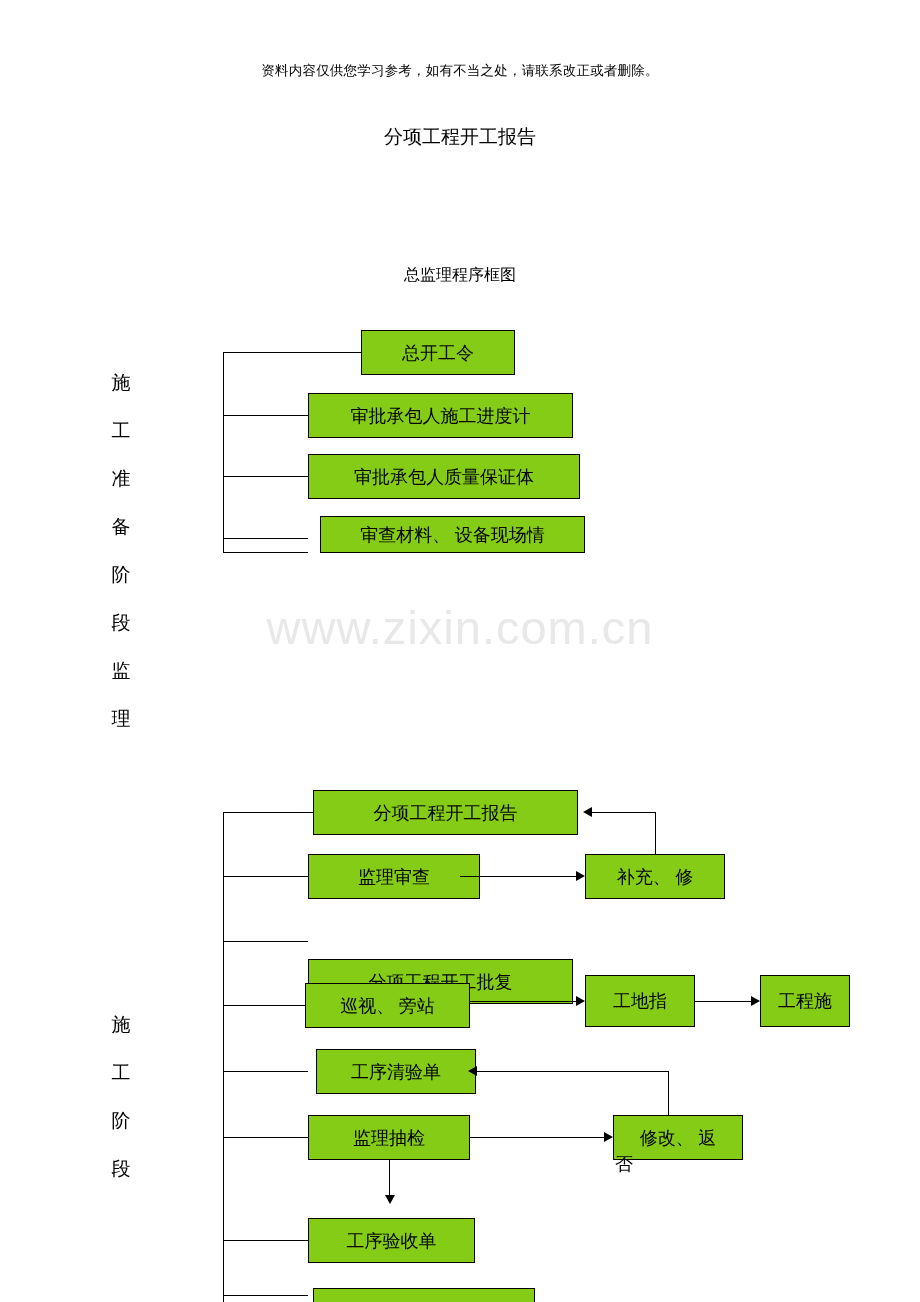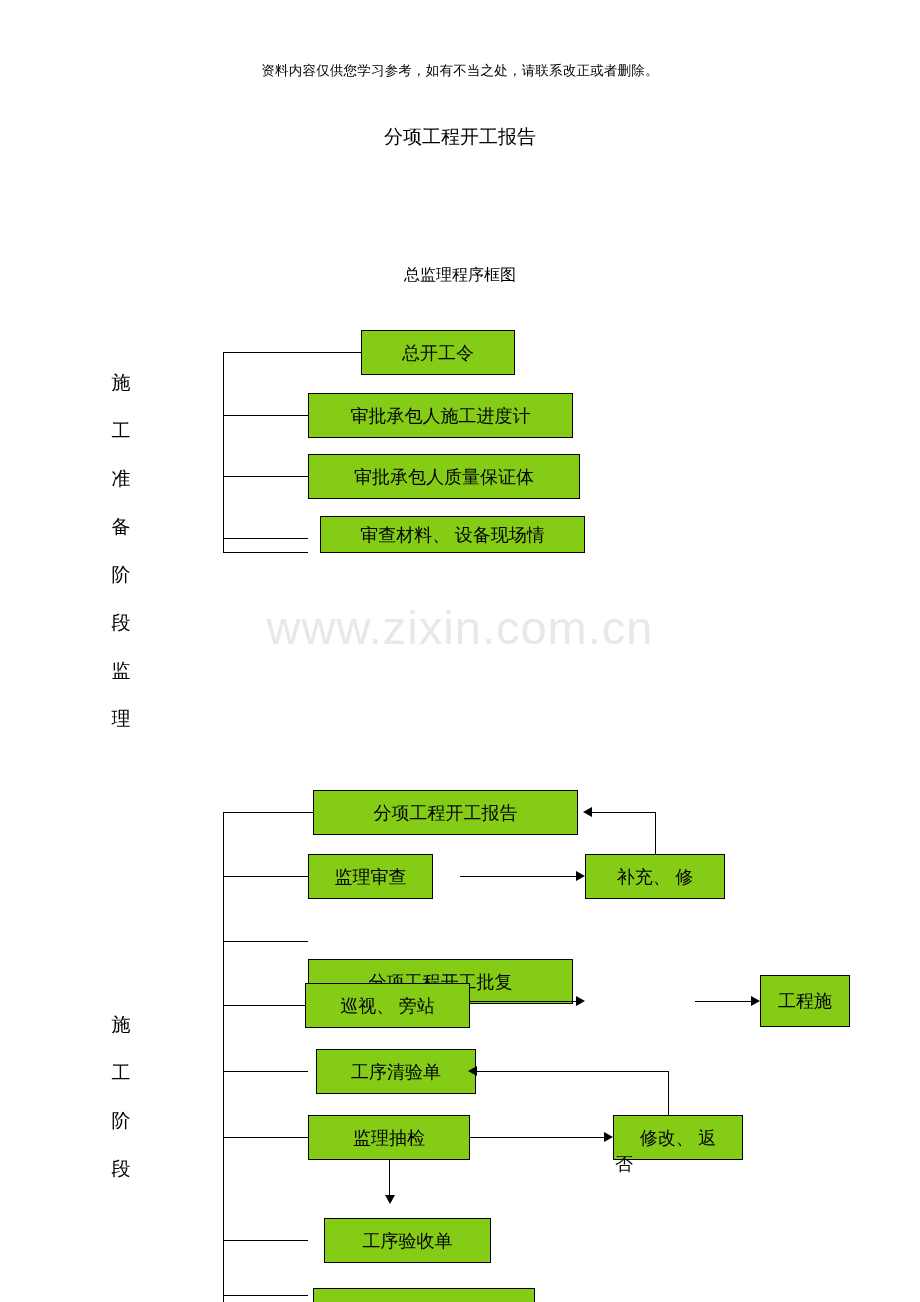--- a/index.html
+++ b/index.html
@@ -168,38 +168,39 @@
   <div class="hline" style="left:223px; top:876px; width:85px;"></div>
   <div class="hline" style="left:223px; top:941px; width:85px;"></div>
   <div class="hline" style="left:223px; top:1005px; width:85px;"></div>
   <div class="hline" style="left:223px; top:1071px; width:85px;"></div>
   <div class="hline" style="left:223px; top:1137px; width:85px;"></div>
   <div class="hline" style="left:223px; top:1240px; width:85px;"></div>
   <div class="hline" style="left:223px; top:1295px; width:85px;"></div>
 
   <div class="box" style="left:313px; top:790px; width:265px; height:45px;">分项工程开工报告</div>
 
-  <div class="box" style="left:308px; top:854px; width:125px; height:45px;">监理审查</div>
+  <div class="box" style="left:308px; top:854px; width:172px; height:45px;">监理审查</div>
 
   <div class="box" style="left:585px; top:854px; width:140px; height:45px;">补充、 修</div>
 
   <div class="box" style="left:308px; top:919px; width:265px; height:45px;margin-top:40px;">分项工程开工批复</div>
 
   <div class="box" style="left:305px; top:983px; width:165px; height:45px;">巡视、 旁站</div>
 
+  <div class="box" style="left:585px; top:975px; width:110px; height:52px;">工地指</div>
 
   <div class="box" style="left:760px; top:975px; width:90px; height:52px;">工程施</div>
 
   <div class="box" style="left:308px; top:1049px; width:160px; height:45px;margin-left:8px;">工序清验单</div>
 
   <div class="box" style="left:308px; top:1115px; width:162px; height:45px;">监理抽检</div>
 
   <div class="box" style="left:613px; top:1115px; width:130px; height:45px;">修改、 返</div>
 
-  <div class="box" style="left:308px; top:1218px; width:167px; height:45px;margin-left:16px;">工序验收单</div>
+  <div class="box" style="left:308px; top:1218px; width:167px; height:45px;">工序验收单</div>
 
   <div class="box" style="left:313px; top:1288px; width:222px; height:45px;"></div>
 
   <div class="hline" style="left:460px; top:876px; width:116px;"></div>
   <div class="arrow arrow-right" style="left:576px; top:871px;"></div>
 
   <div class="vline" style="left:655px; top:812px; height:42px;"></div>
   <div class="hline" style="left:592px; top:812px; width:63px;"></div>
   <div class="arrow arrow-left" style="left:583px; top:807px;"></div>
 

